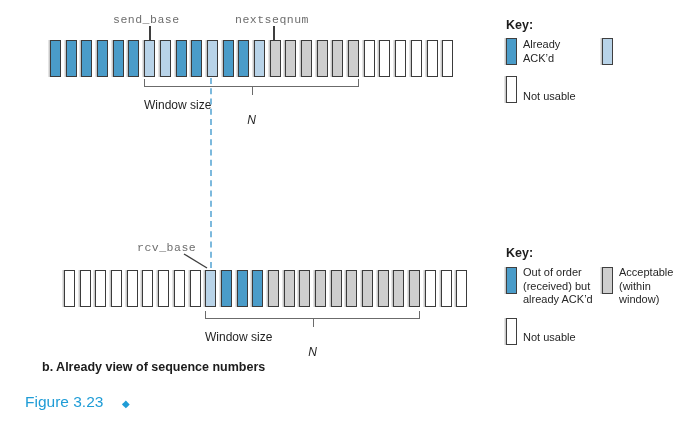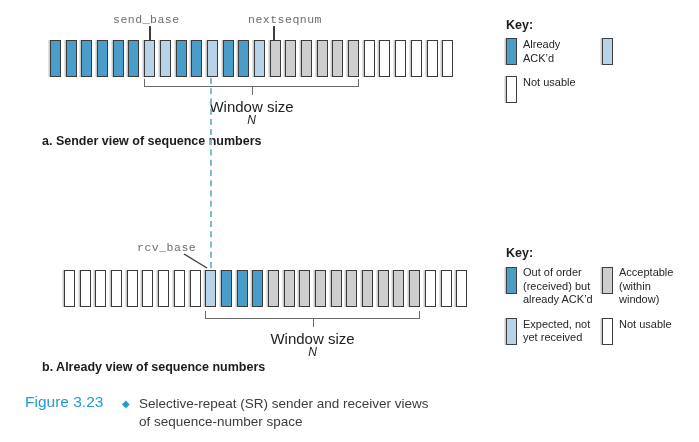--- a/index.html
+++ b/index.html
@@ -27,32 +27,32 @@
   
   .bracket {
     position:absolute; height:8px; box-sizing:border-box;
     border-left:1.5px solid #6b6b6b; border-right:1.5px solid #6b6b6b;
     border-bottom:1.5px solid #6b6b6b;
   }
   .bracket::after {
     content:""; position:absolute; left:50%; top:100%;
     height:9px; border-left:1.5px solid #6b6b6b;
   }
-  .win-label { position:absolute; text-align:center; font-size:15px; color:#1f1f1f; }
+  .win-label { position:absolute; font-size:12px; color:#1f1f1f; }
   .win-n { position:absolute; text-align:center; font-size:12px; font-style:italic; color:#1f1f1f; }
 
   .section-label { position:absolute; font-size:12.5px; font-weight:bold; color:#1c1c1c; white-space:nowrap; }
 
   .dashed-line { position:absolute; width:0; border-left:2px dashed #7cb9dd; }
 
   
   .key { position:absolute; width:190px; }
   .key-title { font-size:12.5px; font-weight:bold; color:#1c1c1c; margin-bottom:6px; }
   .key-grid { display:grid; grid-template-columns:96px auto; row-gap:11px; }
-  .key-item { display:flex; align-items:flex-start; }
+  .key-item { display:flex; align-items:flex-end; }
   .swatch {
     flex:0 0 auto; width:11px; height:27px; box-sizing:border-box;
     border:1px solid #3f3f3f; margin-right:6px; box-shadow:-1.5px 0 0 #c9c9c9;
   }
   .key-item.tall { align-items:flex-start; }
   .key-item.tall .swatch { margin-top:1px; }
   .key-label { font-size:11px; line-height:13.5px; color:#262626; white-space:pre-line; }
 
   
   .caption-fig { position:absolute; font-size:15.5px; font-weight:normal; color:#1f9cd6; white-space:nowrap; }
@@ -62,21 +62,21 @@
   svg.pointer-diag { position:absolute; overflow:visible; }
 </style>
 </head>
 <body>
 
 <div class="canvas">
 
   <div class="abs mono-label" style="left:113px; top:13px;">send_base</div>
   <div class="pointer-v" style="left:149px; top:26px; height:14px;"></div>
 
-  <div class="abs mono-label" style="left:248px; top:13px;">nextseqnum</div>
+  <div class="abs mono-label" style="left:235px; top:13px;">nextseqnum</div>
   <div class="pointer-v" style="left:273px; top:26px; height:14px;"></div>
 
   <div class="seq-row" style="left:50px; top:40px;">
       <div class="seq-box" style="background: rgb(74, 156, 201);"></div>
       <div class="seq-box" style="background: rgb(74, 156, 201);"></div>
       <div class="seq-box" style="background: rgb(74, 156, 201);"></div>
       <div class="seq-box" style="background: rgb(74, 156, 201);"></div>
       <div class="seq-box" style="background: rgb(74, 156, 201);"></div>
       <div class="seq-box" style="background: rgb(74, 156, 201);"></div>
       <div class="seq-box" style="background: rgb(184, 211, 232);"></div>
@@ -98,21 +98,20 @@
       <div class="seq-box" style="background: rgb(255, 255, 255);"></div>
       <div class="seq-box" style="background: rgb(255, 255, 255);"></div>
       <div class="seq-box" style="background: rgb(255, 255, 255);"></div>
       <div class="seq-box" style="background: rgb(255, 255, 255);"></div>
     </div>
 
   <div class="bracket" style="left:144px; top:79px; width:215px;"></div>
   <div class="win-label" style="left:144px; top:98px; width:215px;">Window size</div>
   <div class="win-n" style="left:144px; top:113px; width:215px;">N</div>
 
-  <div class="section-label" style="left:42px; top:134px;">a. Sender view of sequence numbers</div>
 
   <div class="dashed-line" style="left: 210px; top: 78px; height: 190px; border-left-color: rgb(124, 185, 221);"></div>
 
   <div class="abs mono-label" style="left:137px; top:241px;">rcv_base</div>
   <svg class="pointer-diag" style="left:183px; top:253px;" width="26" height="16">
     <line x1="1" y1="1" x2="24" y2="15" stroke="#3f3f3f" stroke-width="1.4"></line>
   </svg>
 
   <div class="seq-row" style="left:64px; top:270px;">
       <div class="seq-box" style="background: rgb(255, 255, 255);"></div>
@@ -176,29 +175,22 @@
 (received) but
 already ACK’d</span>
       </div>
       <div class="key-item tall">
         <span class="swatch" style="background: rgb(206, 206, 206);"></span>
         <span class="key-label">Acceptable
 (within
 window)</span>
       </div>
       <div class="key-item">
-        <span class="swatch" style="background: rgb(184, 211, 232);"></span>
-        <span class="key-label">Expected, not
-yet received</span>
-      </div>
-      <div class="key-item">
         <span class="swatch" style="background: rgb(255, 255, 255);"></span>
         <span class="key-label">Not usable</span>
       </div>
     </div>
   </div>
 
   <div class="caption-fig" style="left: 25px; top: 393px; color: rgb(31, 156, 214);">Figure 3.23</div>
   <div class="caption-diamond" style="left: 122px; top: 398px; color: rgb(31, 156, 214);">◆</div>
-  <div class="caption-text" style="left:139px; top:395px;">Selective-repeat (SR) sender and receiver views
-of sequence-number space</div>
 
 </div>
 
 </body></html>

